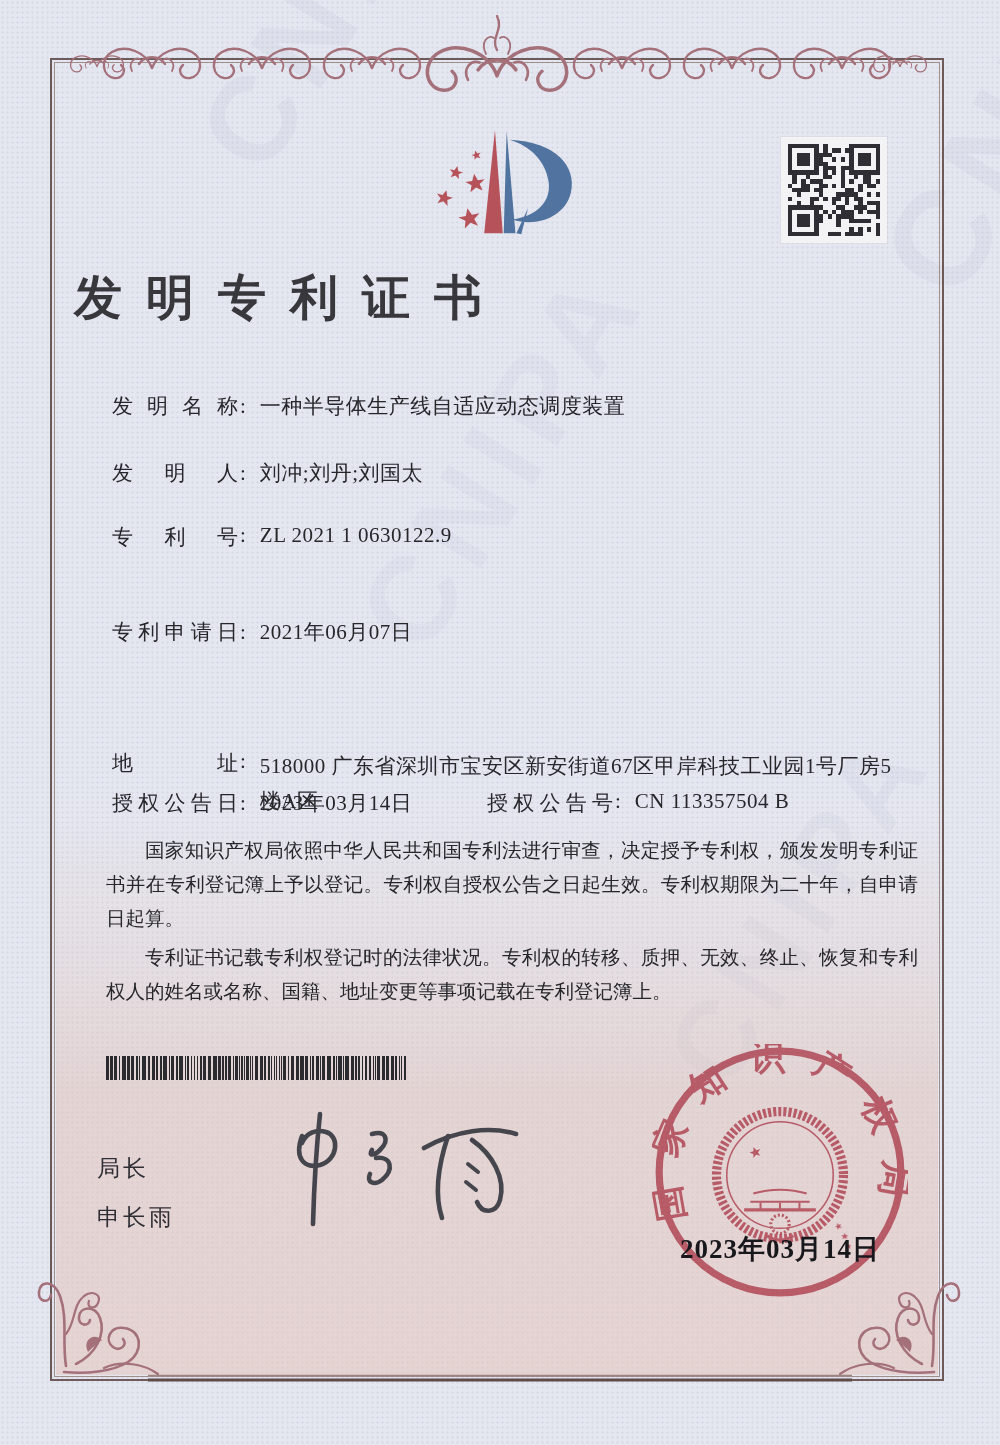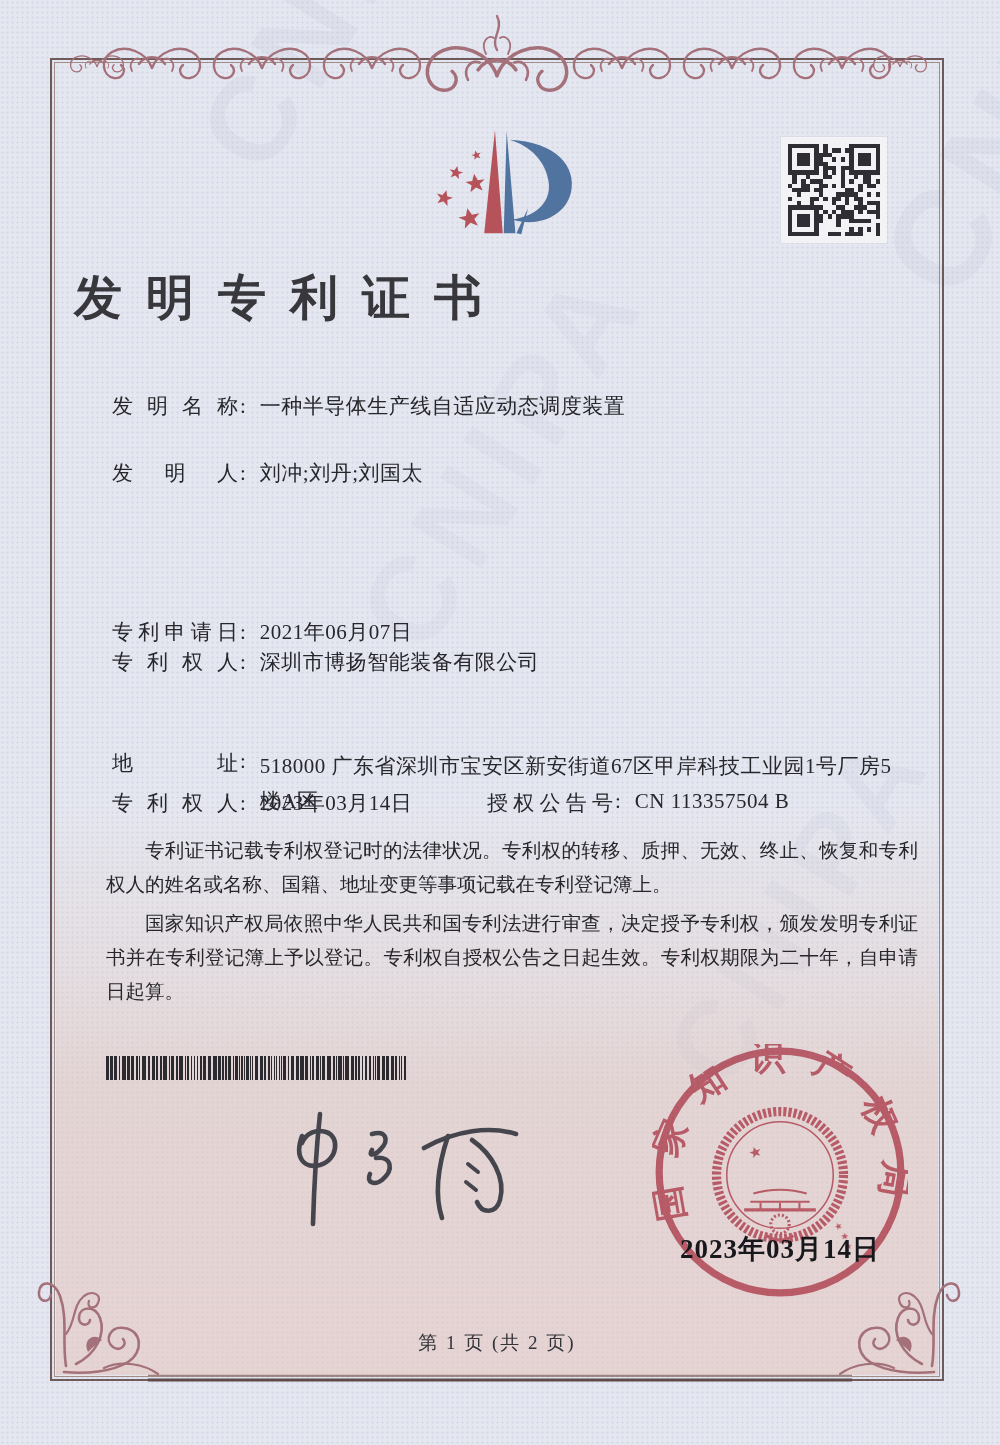--- a/index.html
+++ b/index.html
@@ -579,39 +579,39 @@
   </div>
 
   <div class="title">发明专利证书</div>
 
   <div class="row" style="top:459px;">
     <span class="lbl">发明人</span><span class="colon">:</span><span class="val">刘冲;刘丹;刘国太</span>
   </div>
   <div class="row" style="top:392px;">
     <span class="lbl">发明名称</span><span class="colon">:</span><span class="val">一种半导体生产线自适应动态调度装置</span>
   </div>
+  <div class="row" style="top:523px;">
+    <span class="lbl">专利号</span><span class="colon">:</span><span class="val">ZL 2021 1 0630122.9</span>
+  </div>
   <div class="row" style="top:618px;">
     <span class="lbl">专利申请日</span><span class="colon">:</span><span class="val">2021年06月07日</span>
   </div>
-  <div class="row" style="top:648px;">
-    <span class="lbl">专利权人</span><span class="colon">:</span><span class="val">深圳市博扬智能装备有限公司</span>
-  </div>
   <div class="row" style="top:749px;">
     <span class="lbl">地址</span><span class="colon">:</span><span class="val wrap">518000 广东省深圳市宝安区新安街道67区甲岸科技工业园1号厂房5楼A区</span>
   </div>
   <div class="row" style="top:789px;">
-    <span class="lbl">专利权人</span><span class="colon">:</span><span class="val">2023年03月14日</span>
+    <span class="lbl">授权公告日</span><span class="colon">:</span><span class="val">2023年03月14日</span>
     <span class="pair2">
       <span class="lbl">授权公告号</span><span class="colon">:</span><span class="val">CN 113357504 B</span>
     </span>
   </div>
 
   <div class="paras">
+    <p>国家知识产权局依照中华人民共和国专利法进行审查，决定授予专利权，颁发发明专利证书并在专利登记簿上予以登记。专利权自授权公告之日起生效。专利权期限为二十年，自申请日起算。</p>
     <p>专利证书记载专利权登记时的法律状况。专利权的转移、质押、无效、终止、恢复和专利权人的姓名或名称、国籍、地址变更等事项记载在专利登记簿上。</p>
-    <p>国家知识产权局依照中华人民共和国专利法进行审查，决定授予专利权，颁发发明专利证书并在专利登记簿上予以登记。专利权自授权公告之日起生效。专利权期限为二十年，自申请日起算。</p>
   </div>
 
   <div class="barcode" id="barcode">
       <div class="bar" style="width: 3px; margin-right: 1px;"></div>
       <div class="bar" style="width: 3px; margin-right: 1px;"></div>
       <div class="bar" style="width: 3px; margin-right: 2px;"></div>
       <div class="bar" style="width: 1px; margin-right: 2px;"></div>
       <div class="bar" style="width: 4px; margin-right: 1px;"></div>
       <div class="bar" style="width: 3px; margin-right: 1px;"></div>
       <div class="bar" style="width: 3px; margin-right: 2px;"></div>
@@ -685,20 +685,24 @@
       <div class="bar" style="width: 3px; margin-right: 2px;"></div>
       <div class="bar" style="width: 3px; margin-right: 1px;"></div>
       <div class="bar" style="width: 3px; margin-right: 2px;"></div>
       <div class="bar" style="width: 3px; margin-right: 1px;"></div>
       <div class="bar" style="width: 2px; margin-right: 2px;"></div>
       <div class="bar" style="width: 1px; margin-right: 1px;"></div>
       <div class="bar" style="width: 1px; margin-right: 2px;"></div>
       <div class="bar" style="width: 2px; margin-right: 1px;"></div>
     </div>
 
+  <div class="signer">
+    <div>局长</div>
+    <div>申长雨</div>
+  </div>
 
   <svg class="sig" width="250" height="125" viewBox="0 0 250 125" aria-hidden="true">
     <g fill="none" stroke="#45454d" stroke-width="4.6" stroke-linecap="round" stroke-linejoin="round">
       <path d="M44,8 C40,45 38,82 37,118"></path>
       <path d="M26,30 C18,52 28,63 44,59 C62,54 64,30 50,26 C40,23 30,27 26,37"></path>
       <path d="M96,28 C110,24 114,34 104,44 C98,50 92,50 96,44"></path>
       <path d="M100,52 C116,50 118,64 106,74 C98,80 90,76 94,68"></path>
       <path d="M148,42 C180,24 214,20 240,28"></path>
       <path d="M172,30 C162,60 158,88 166,112"></path>
       <path d="M196,34 C216,48 230,72 224,94 C220,108 206,108 201,96"></path>
@@ -727,16 +731,15 @@
         <path d="M96,154 L154,154" stroke-width="2"></path>
         <path d="M99,146 C115,141 135,141 151,146" stroke-width="2"></path>
         <path d="M106,162 L106,155 M125,162 L125,155 M144,162 L144,155" stroke-width="2"></path>
         <circle cx="125" cy="176" r="9" stroke-width="3" stroke-dasharray="2 2"></circle>
         <path d="M112,187 C120,193 130,193 138,187" stroke-width="3"></path>
       </g>
     </g>
   </svg>
   <div class="sealdate">2023年03月14日</div>
 
-  <div class="pageinfo">第 1 页 (共 2 页)</div>
 
 
 </div>
 
 </body></html>

